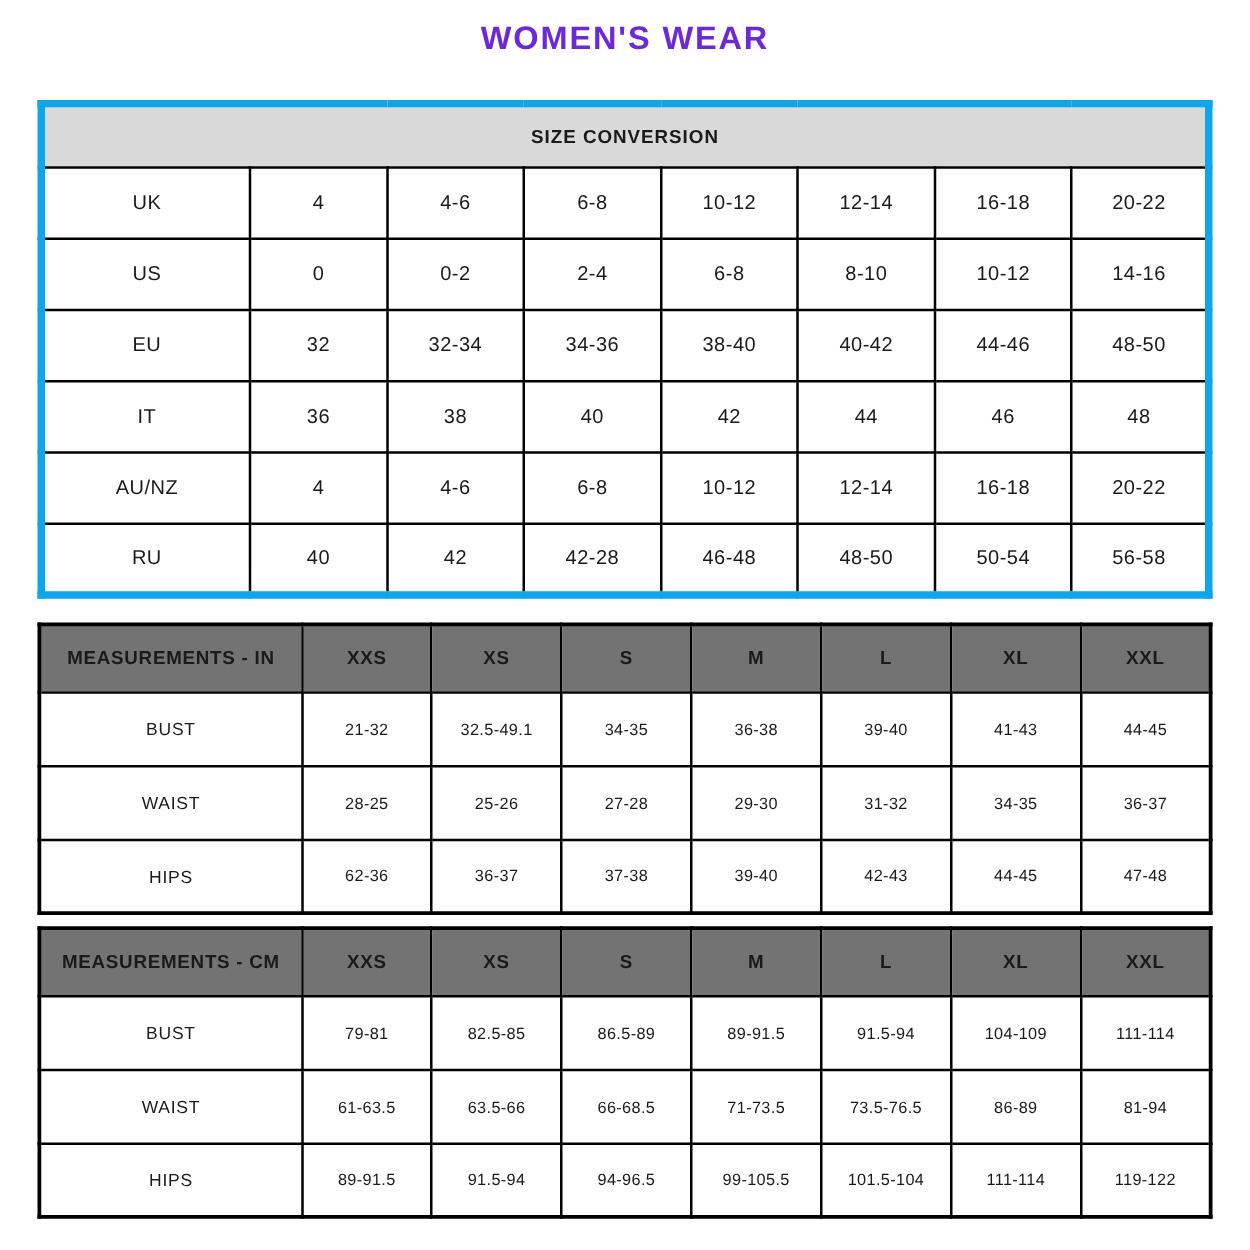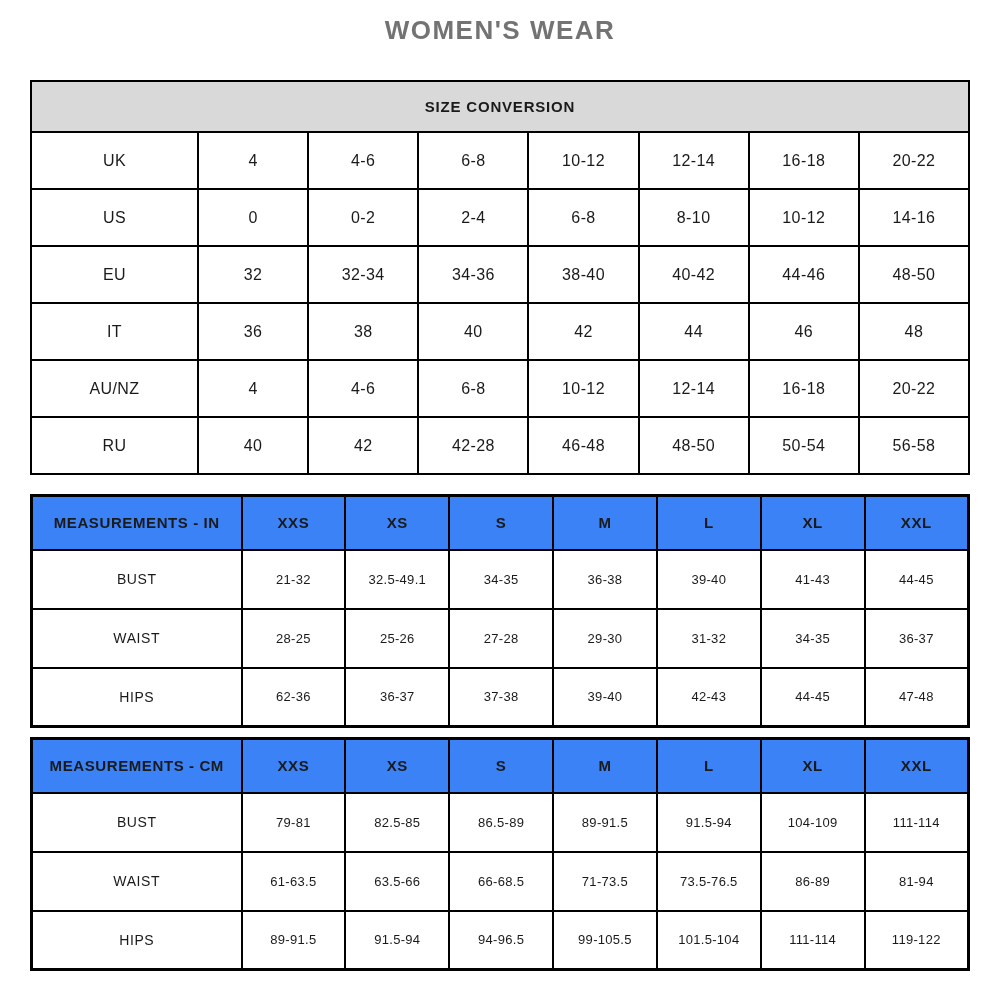--- a/index.html
+++ b/index.html
@@ -12,52 +12,52 @@
   }
   .page { width: 1000px; height: 1000px; overflow: hidden; }
   .title {
     margin: 0;
     padding-top: 15px;
     height: 55px;
     text-align: center;
     font-size: 26px;
     font-weight: 700;
     letter-spacing: 1.5px;
-    color: #737373;
+    color: #6d28d9;
   }
   table {
     width: 940px;
     margin: 0 auto;
     border-collapse: collapse;
     table-layout: fixed;
   }
   td {
     border: 2px solid #000000;
     text-align: center;
     vertical-align: middle;
     padding: 0 4px;
     overflow: hidden;
     white-space: nowrap;
   }
   
-  .t1 { border: 2px solid #0ea5e9; margin-top: 25px; }
+  .t1 { border: 6px solid #0ea5e9; margin-top: 25px; }
   .t1 .banner-row td {
     height: 51px;
     background: #d9d9d9;
     font-weight: 700;
     font-size: 15px;
     letter-spacing: 0.8px;
   }
   .t1 .head-row td { height: 57px; font-size: 15px; letter-spacing: 0.6px; }
   .t1 .data-row td { height: 57px; font-size: 16px; letter-spacing: 0.4px; }
   
   .tm { border: 3px solid #000; margin-top: 9px; }
   .tm .head-row td {
     height: 54px;
-    background: #3b82f6;
+    background: #737373;
     font-weight: 700;
     font-size: 15px;
     letter-spacing: 0.6px;
   }
   .tm .data-row td { height: 59px; font-size: 13px; letter-spacing: 0.3px; }
   .tm .data-row td.rowlabel { font-size: 14px; letter-spacing: 0.6px; }
   .t1-wrap { margin-top: 2px; }
   .gap1 { height: 10px; }
 </style>
 </head>

